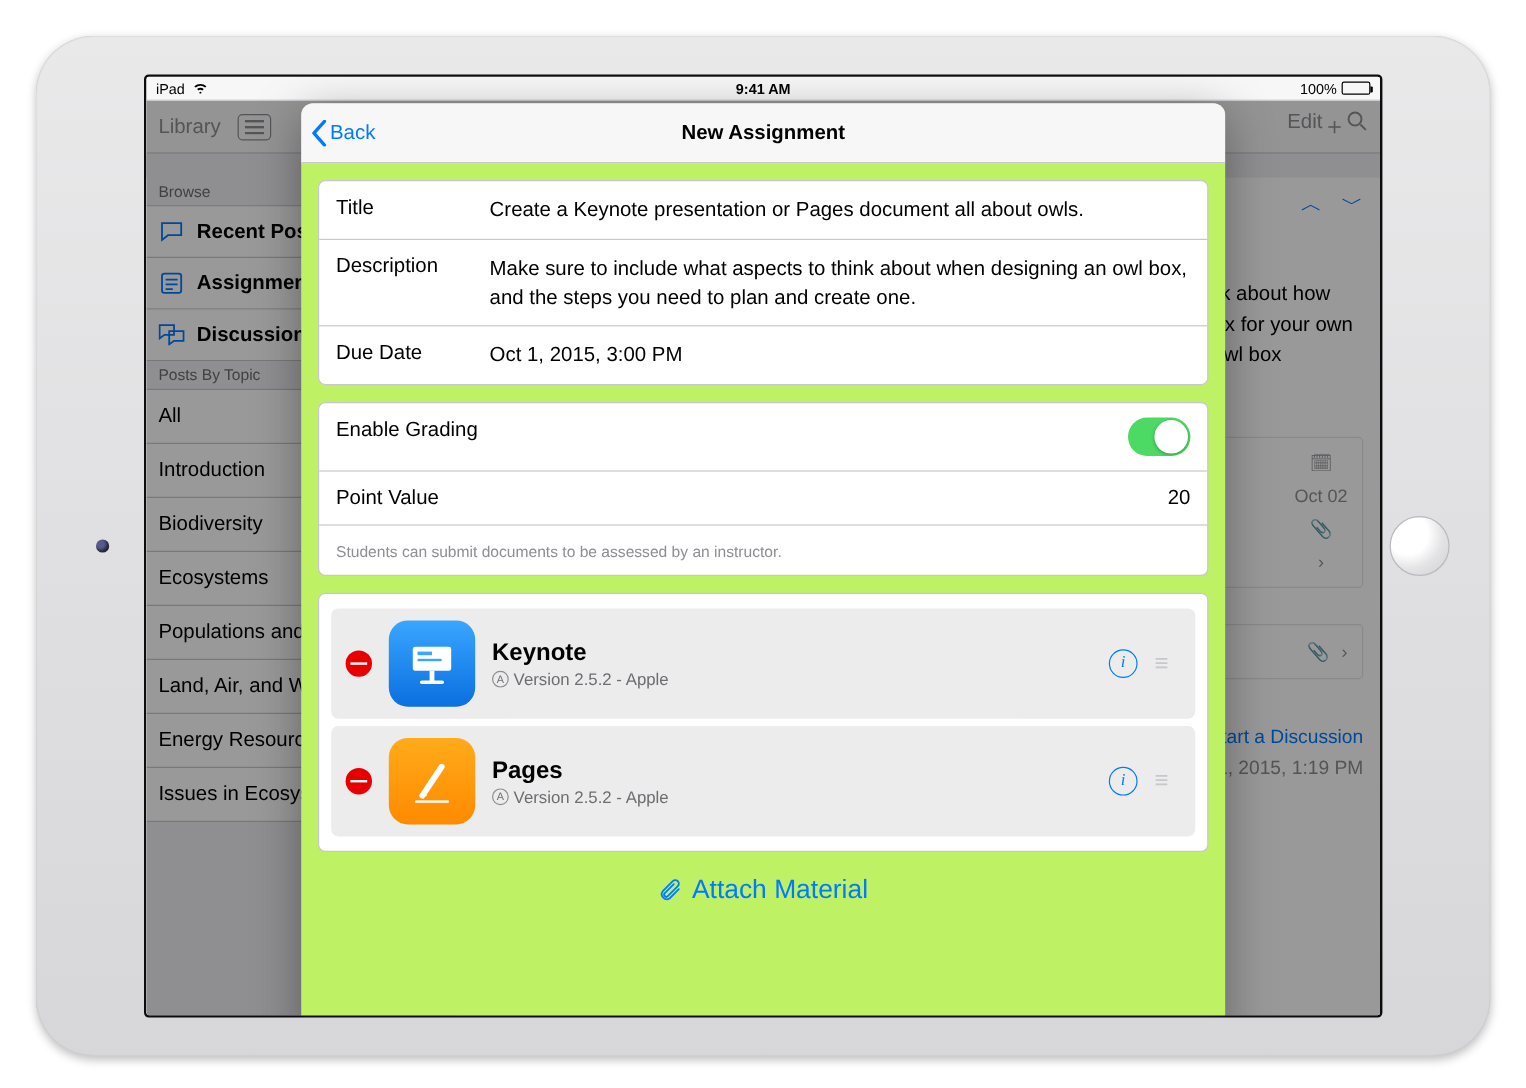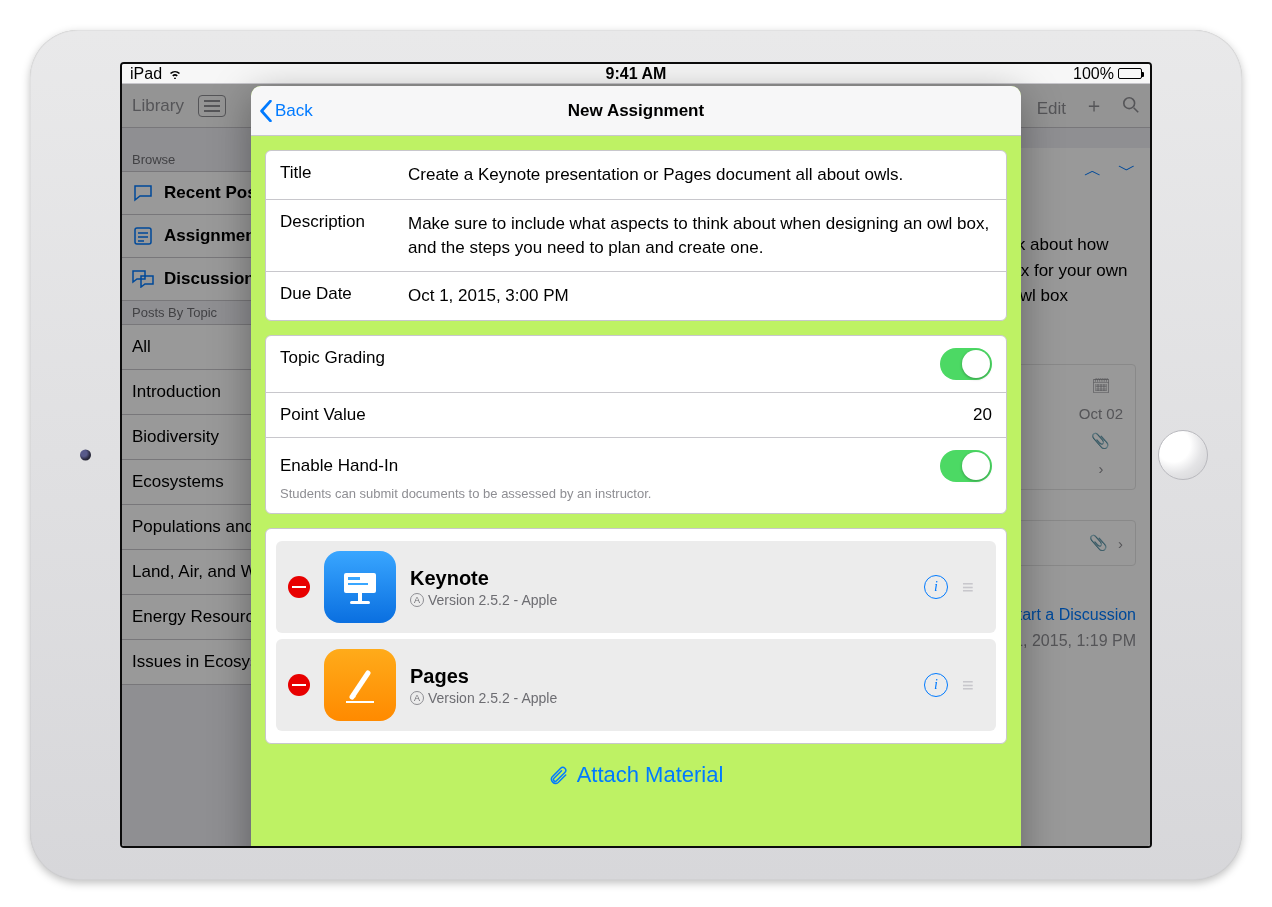--- a/index.html
+++ b/index.html
@@ -35,21 +35,21 @@
   }
   .ipad-home {
     position: absolute; right: 34px; top: 50%; transform: translateY(-50%);
     width: 50px; height: 50px; border-radius: 50%;
     background: radial-gradient(circle at 30% 30%, #fff 0 35%, #e4e4e6 60%, #cfcfd2 100%);
     border: 1px solid #b9b9be;
   }
   
   .status-bar {
     height: 20px; background: #f7f7f7;
-    display: flex; align-items: center; font-size: 16px;
+    display: flex; align-items: center; font-size: 12px;
     padding: 0 8px; color: #000; font-weight: 500;
     border-bottom: 1px solid #c8c7cc;
   }
   .status-left { flex: 1; display: flex; align-items: center; gap: 6px; }
   .status-center { flex: 1; text-align: center; font-weight: 600; }
   .status-right { flex: 1; display:flex; justify-content:flex-end; align-items:center; gap:4px; }
   .wifi-icon svg { width: 14px; height: 10px; }
   .battery {
     width: 24px; height: 11px; border: 1px solid #000; border-radius: 2px;
     position: relative;
@@ -68,21 +68,21 @@
   }
   
   .toolbar {
     height: 44px; display:flex; align-items:center;
     border-bottom:1px solid #c8c7cc; padding: 0 10px; gap:14px;
     background:#f7f7f7;
     font-size:17px;
   }
   .toolbar .lib { color:#8e8e93; }
   .toolbar .seg { width:28px; height:22px; border:1px solid #8e8e93; border-radius:4px; display:flex; align-items:center; justify-content:center; }
-  .toolbar-right { margin-left:auto; display:flex; gap:18px; align-items:flex-end; color:#8e8e93; font-size:20px; }
+  .toolbar-right { margin-left:auto; display:flex; align-items:flex-start; color:#8e8e93; font-size:20px; }
   
   .sidebar {
     position:absolute; left:0; top:64px; bottom:0; width:260px;
     background:#efeff4; border-right:1px solid #c8c7cc;
     font-size:17px;
   }
   .sidebar .sec-head {
     background:#efeff4; padding:4px 10px; color:#6d6d72; font-size:13px;
     border-bottom:1px solid #c8c7cc;
   }
@@ -324,32 +324,28 @@
             <span class="val">Make sure to include what aspects to think about when designing an owl box, and the steps you need to plan and create one.</span>
           </div>
           <div class="row">
             <span class="lbl">Due Date</span>
             <span class="val">Oct 1, 2015, 3:00 PM</span>
           </div>
         </div>
 
         <div class="group">
           <div class="row">
-            <span>Topic Grading</span>
+            <span>Enable Grading</span>
             <div class="toggle"></div>
           </div>
           <div class="row">
             <span>Point Value</span>
             <span class="rightval">20</span>
           </div>
           <div class="row" style="flex-direction:column; gap:2px;">
-            <div style="display:flex; width:100%; align-items:center;">
-              <span>Enable Hand-In</span>
-              <div class="toggle"></div>
-            </div>
             <span class="sub">Students can submit documents to be assessed by an instructor.</span>
           </div>
         </div>
 
         <div class="attach-group">
           <div class="attach">
             <div class="del"></div>
             <div class="appicon keynote">
               <svg width="44" height="44" viewBox="0 0 44 44">
                   <rect x="6" y="8" width="32" height="20" rx="2" fill="#fff"></rect>

